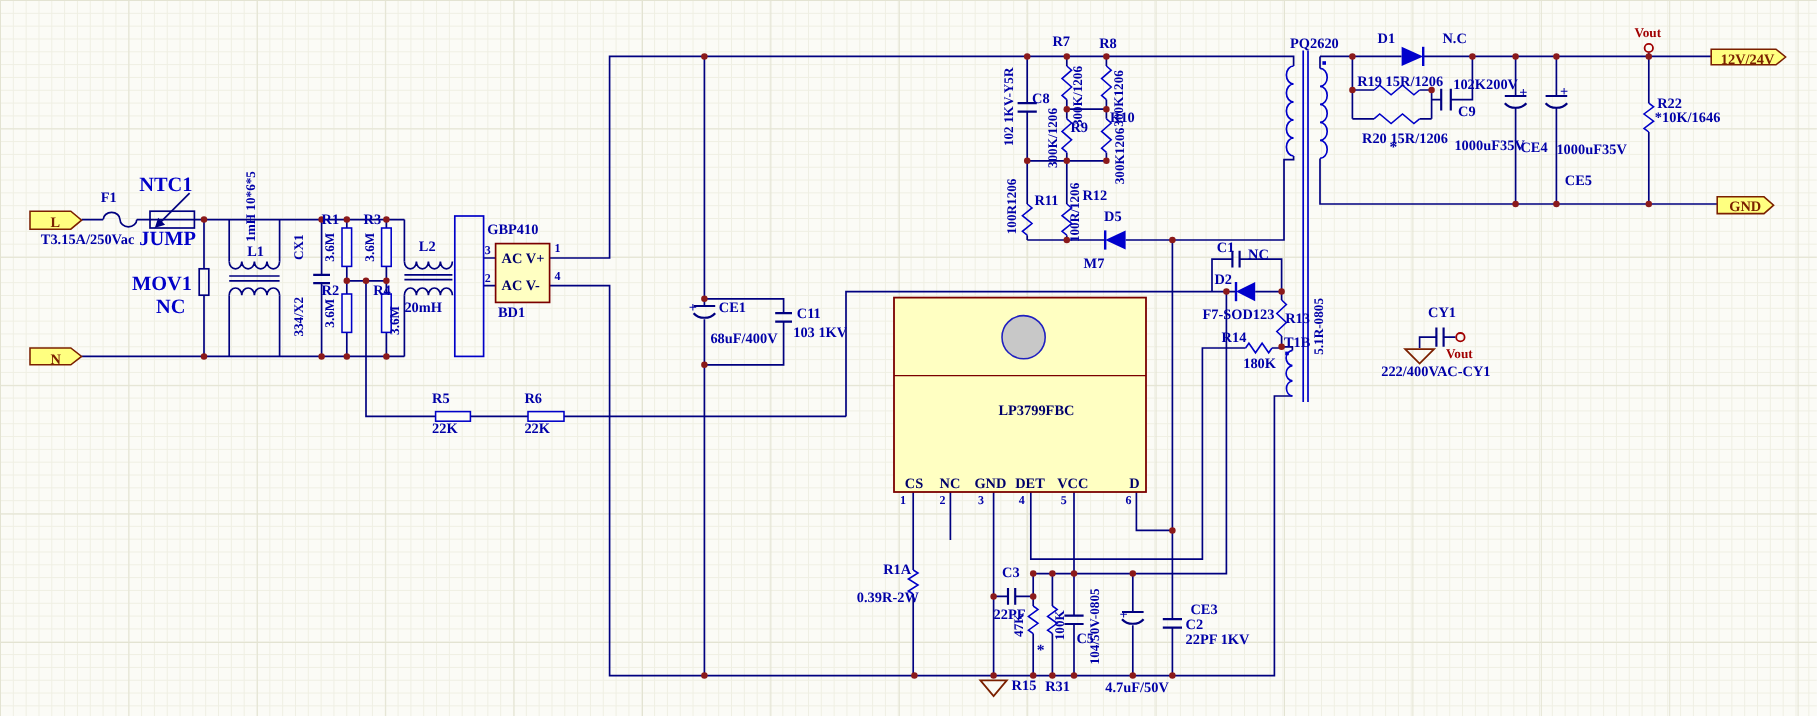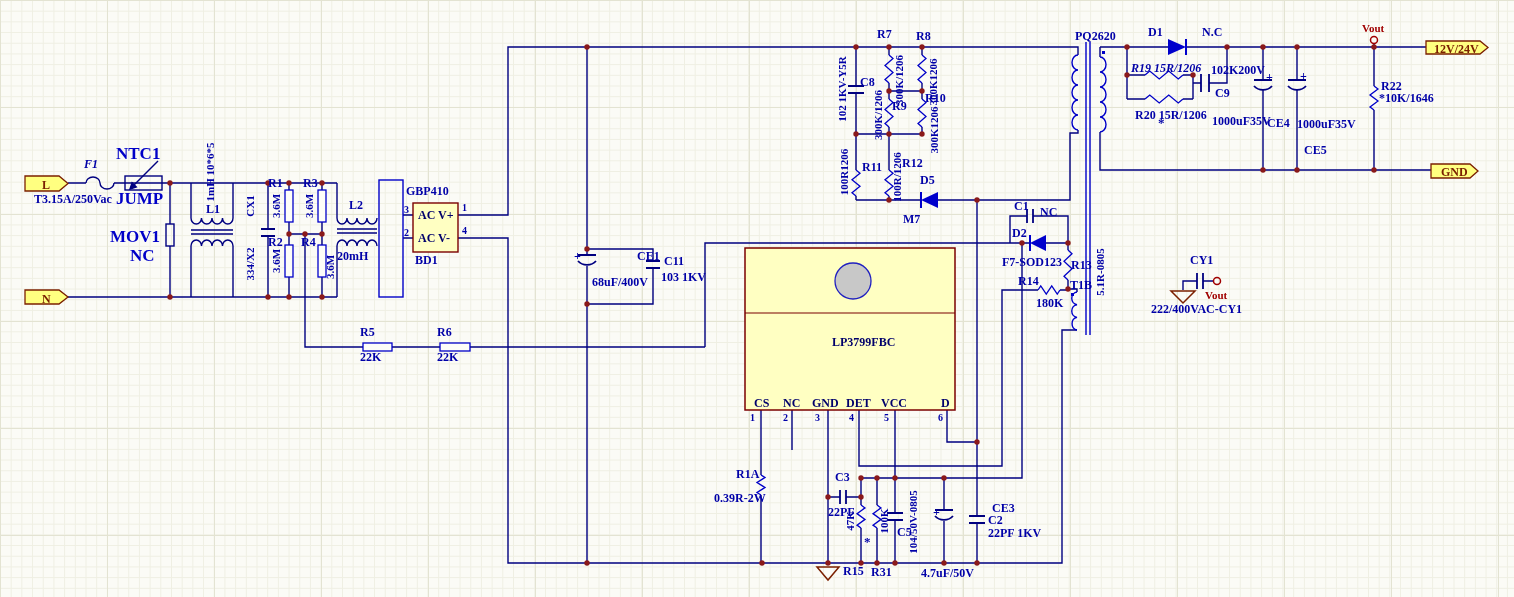--- a/index.html
+++ b/index.html
@@ -275,53 +275,53 @@
         <circle cx="1374" cy="47" r="2.7"></circle>
       <circle cx="1127" cy="75" r="2.7"></circle>
         <circle cx="1193" cy="75" r="2.7"></circle>
       <circle cx="1263" cy="170" r="2.7"></circle>
         <circle cx="1297" cy="170" r="2.7"></circle>
         <circle cx="1374" cy="170" r="2.7"></circle>
     </g>
   </svg>
 
   <div id="labels">
-      <span class="lab lbl" style="left: 84px; top: 158px; font-style: italic;">F1</span>
+      <span class="lab lbl" style="left: 84px; top: 158px;">F1</span>
       <span class="lab lbl" style="left: 34px; top: 193px;">T3.15A/250Vac</span>
       <span class="lab big" style="left: 116px; top: 145px;">NTC1</span>
       <span class="lab big" style="left: 116px; top: 190px;">JUMP</span>
       <span class="lab big" style="left: 110px; top: 228px;">MOV1</span>
       <span class="lab big" style="left: 130px; top: 247px;">NC</span>
       <span class="lab lbl" style="left: 206px; top: 203px;">L1</span>
       <span class="lab vert" style="left: 210px; top: 172px;">1mH 10*6*5</span>
       <span class="lab vert" style="left: 250px; top: 206px;">CX1</span>
       <span class="lab vert" style="left: 250px; top: 264px;">334/X2</span>
       <span class="lab lbl" style="left: 268px; top: 177px;">R1</span>
       <span class="lab vert" style="left: 276px; top: 206px;">3.6M</span>
       <span class="lab lbl" style="left: 303px; top: 177px;">R3</span>
       <span class="lab vert" style="left: 309px; top: 206px;">3.6M</span>
       <span class="lab lbl" style="left: 268px; top: 236px;">R2</span>
       <span class="lab vert" style="left: 276px; top: 261px;">3.6M</span>
-      <span class="lab lbl" style="left: 301px; top: 236px;">R4</span>
+      <span class="lab lbl" style="left: 301px; top: 236px; padding-left: 10px;">R4</span>
       <span class="lab vert" style="left: 330px; top: 267px;">3.6M</span>
       <span class="lab lbl" style="left: 349px; top: 199px;">L2</span>
       <span class="lab lbl" style="left: 337px; top: 250px;">20mH</span>
       <span class="lab lbl" style="left: 406px; top: 185px;">GBP410</span>
       <span class="lab lbl" style="left: 415px; top: 254px;">BD1</span>
       <span class="lab icpin" style="left: 418px; top: 209px;">AC V+</span>
       <span class="lab icpin" style="left: 418px; top: 232px;">AC V-</span>
       <span class="lab pin" style="left: 404px; top: 205px;">3</span>
       <span class="lab pin" style="left: 404px; top: 228px;">2</span>
       <span class="lab pin" style="left: 462px; top: 203px;">1</span>
       <span class="lab pin" style="left: 462px; top: 226px;">4</span>
       <span class="lab lbl" style="left: 360px; top: 326px;">R5</span>
       <span class="lab lbl" style="left: 360px; top: 351px;">22K</span>
       <span class="lab lbl" style="left: 437px; top: 326px;">R6</span>
       <span class="lab lbl" style="left: 437px; top: 351px;">22K</span>
-      <span class="lab lbl" style="left: 599px; top: 250px; margin-left: 38px;">CE1</span>
+      <span class="lab lbl" style="left: 599px; top: 250px;">CE1</span>
       <span class="lab plus" style="left: 574px; top: 250px;">+</span>
       <span class="lab lbl" style="left: 592px; top: 276px;">68uF/400V</span>
       <span class="lab lbl" style="left: 664px; top: 255px;">C11</span>
       <span class="lab lbl" style="left: 661px; top: 271px;">103 1KV</span>
       <span class="lab lbl" style="left: 860px; top: 76px;">C8</span>
       <span class="lab vert" style="left: 842px; top: 89px;">102 1KV-Y5R</span>
       <span class="lab lbl" style="left: 877px; top: 28px;">R7</span>
       <span class="lab vert" style="left: 899px; top: 80px;">300K/1206</span>
       <span class="lab lbl" style="left: 916px; top: 30px;">R8</span>
       <span class="lab vert" style="left: 933px; top: 82px;">300K1206</span>
@@ -340,21 +340,21 @@
       <span class="lab lbl" style="left: 1012px; top: 227px;">D2</span>
       <span class="lab lbl" style="left: 1002px; top: 256px;">F7-SOD123</span>
       <span class="lab lbl" style="left: 1071px; top: 259px;">R13</span>
       <span class="lab vert" style="left: 1100px; top: 272px;">5.1R-0805</span>
       <span class="lab lbl" style="left: 1018px; top: 275px;">R14</span>
       <span class="lab lbl" style="left: 1036px; top: 297px;">180K</span>
       <span class="lab lbl" style="left: 1070px; top: 279px;">T1B</span>
       <span class="lab lbl" style="left: 1075px; top: 30px;">PQ2620</span>
       <span class="lab lbl" style="left: 1148px; top: 26px;">D1</span>
       <span class="lab lbl" style="left: 1202px; top: 26px;">N.C</span>
-      <span class="lab lbl" style="left: 1131px; top: 62px; font-style: italic;">R19 15R/1206</span>
+      <span class="lab lbl" style="left: 1131px; top: 62px;">R19 15R/1206</span>
       <span class="lab lbl" style="left: 1135px; top: 109px;">R20 15R/1206</span>
       <span class="lab star" style="left: 1158px; top: 116px;">*</span>
       <span class="lab lbl" style="left: 1215px; top: 87px;">C9</span>
       <span class="lab lbl" style="left: 1211px; top: 64px;">102K200V</span>
       <span class="lab lbl" style="left: 1267px; top: 117px;">CE4</span>
       <span class="lab lbl" style="left: 1212px; top: 115px;">1000uF35V</span>
       <span class="lab plus" style="left: 1266px; top: 71px;">+</span>
       <span class="lab lbl" style="left: 1304px; top: 100px; margin-top: 44px;">CE5</span>
       <span class="lab lbl" style="left: 1297px; top: 118px;">1000uF35V</span>
       <span class="lab plus" style="left: 1300px; top: 70px;">+</span>

